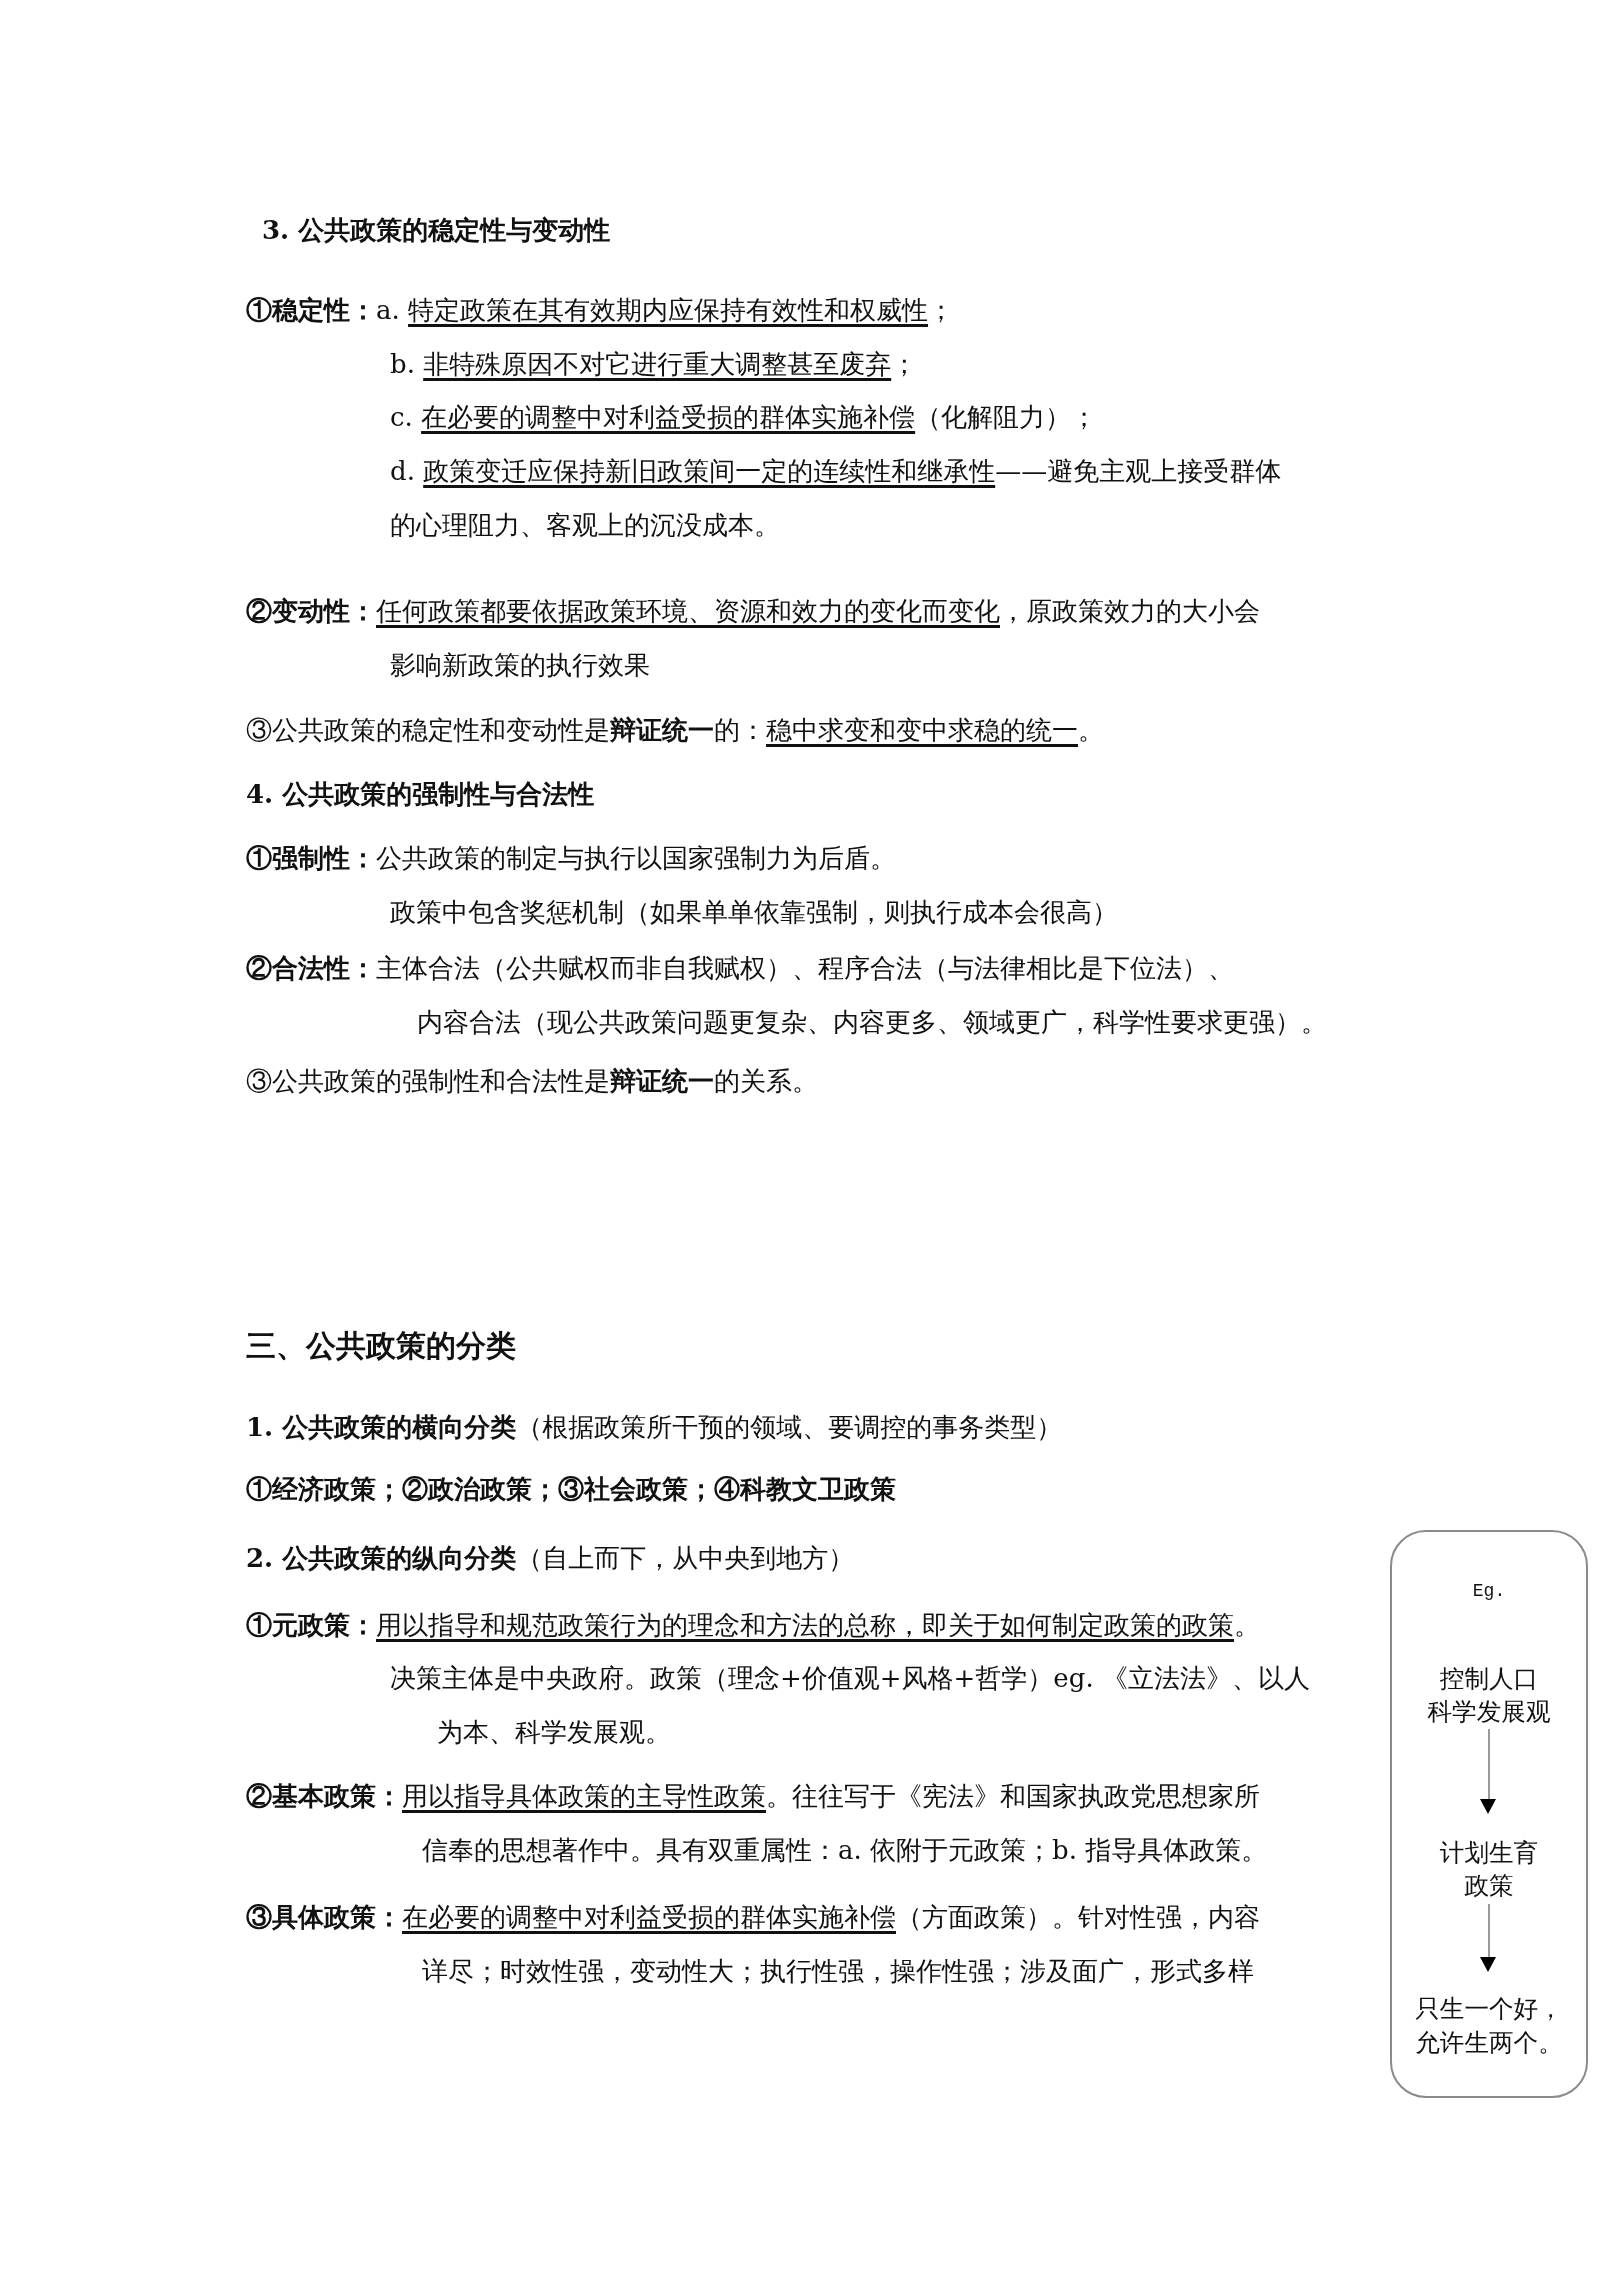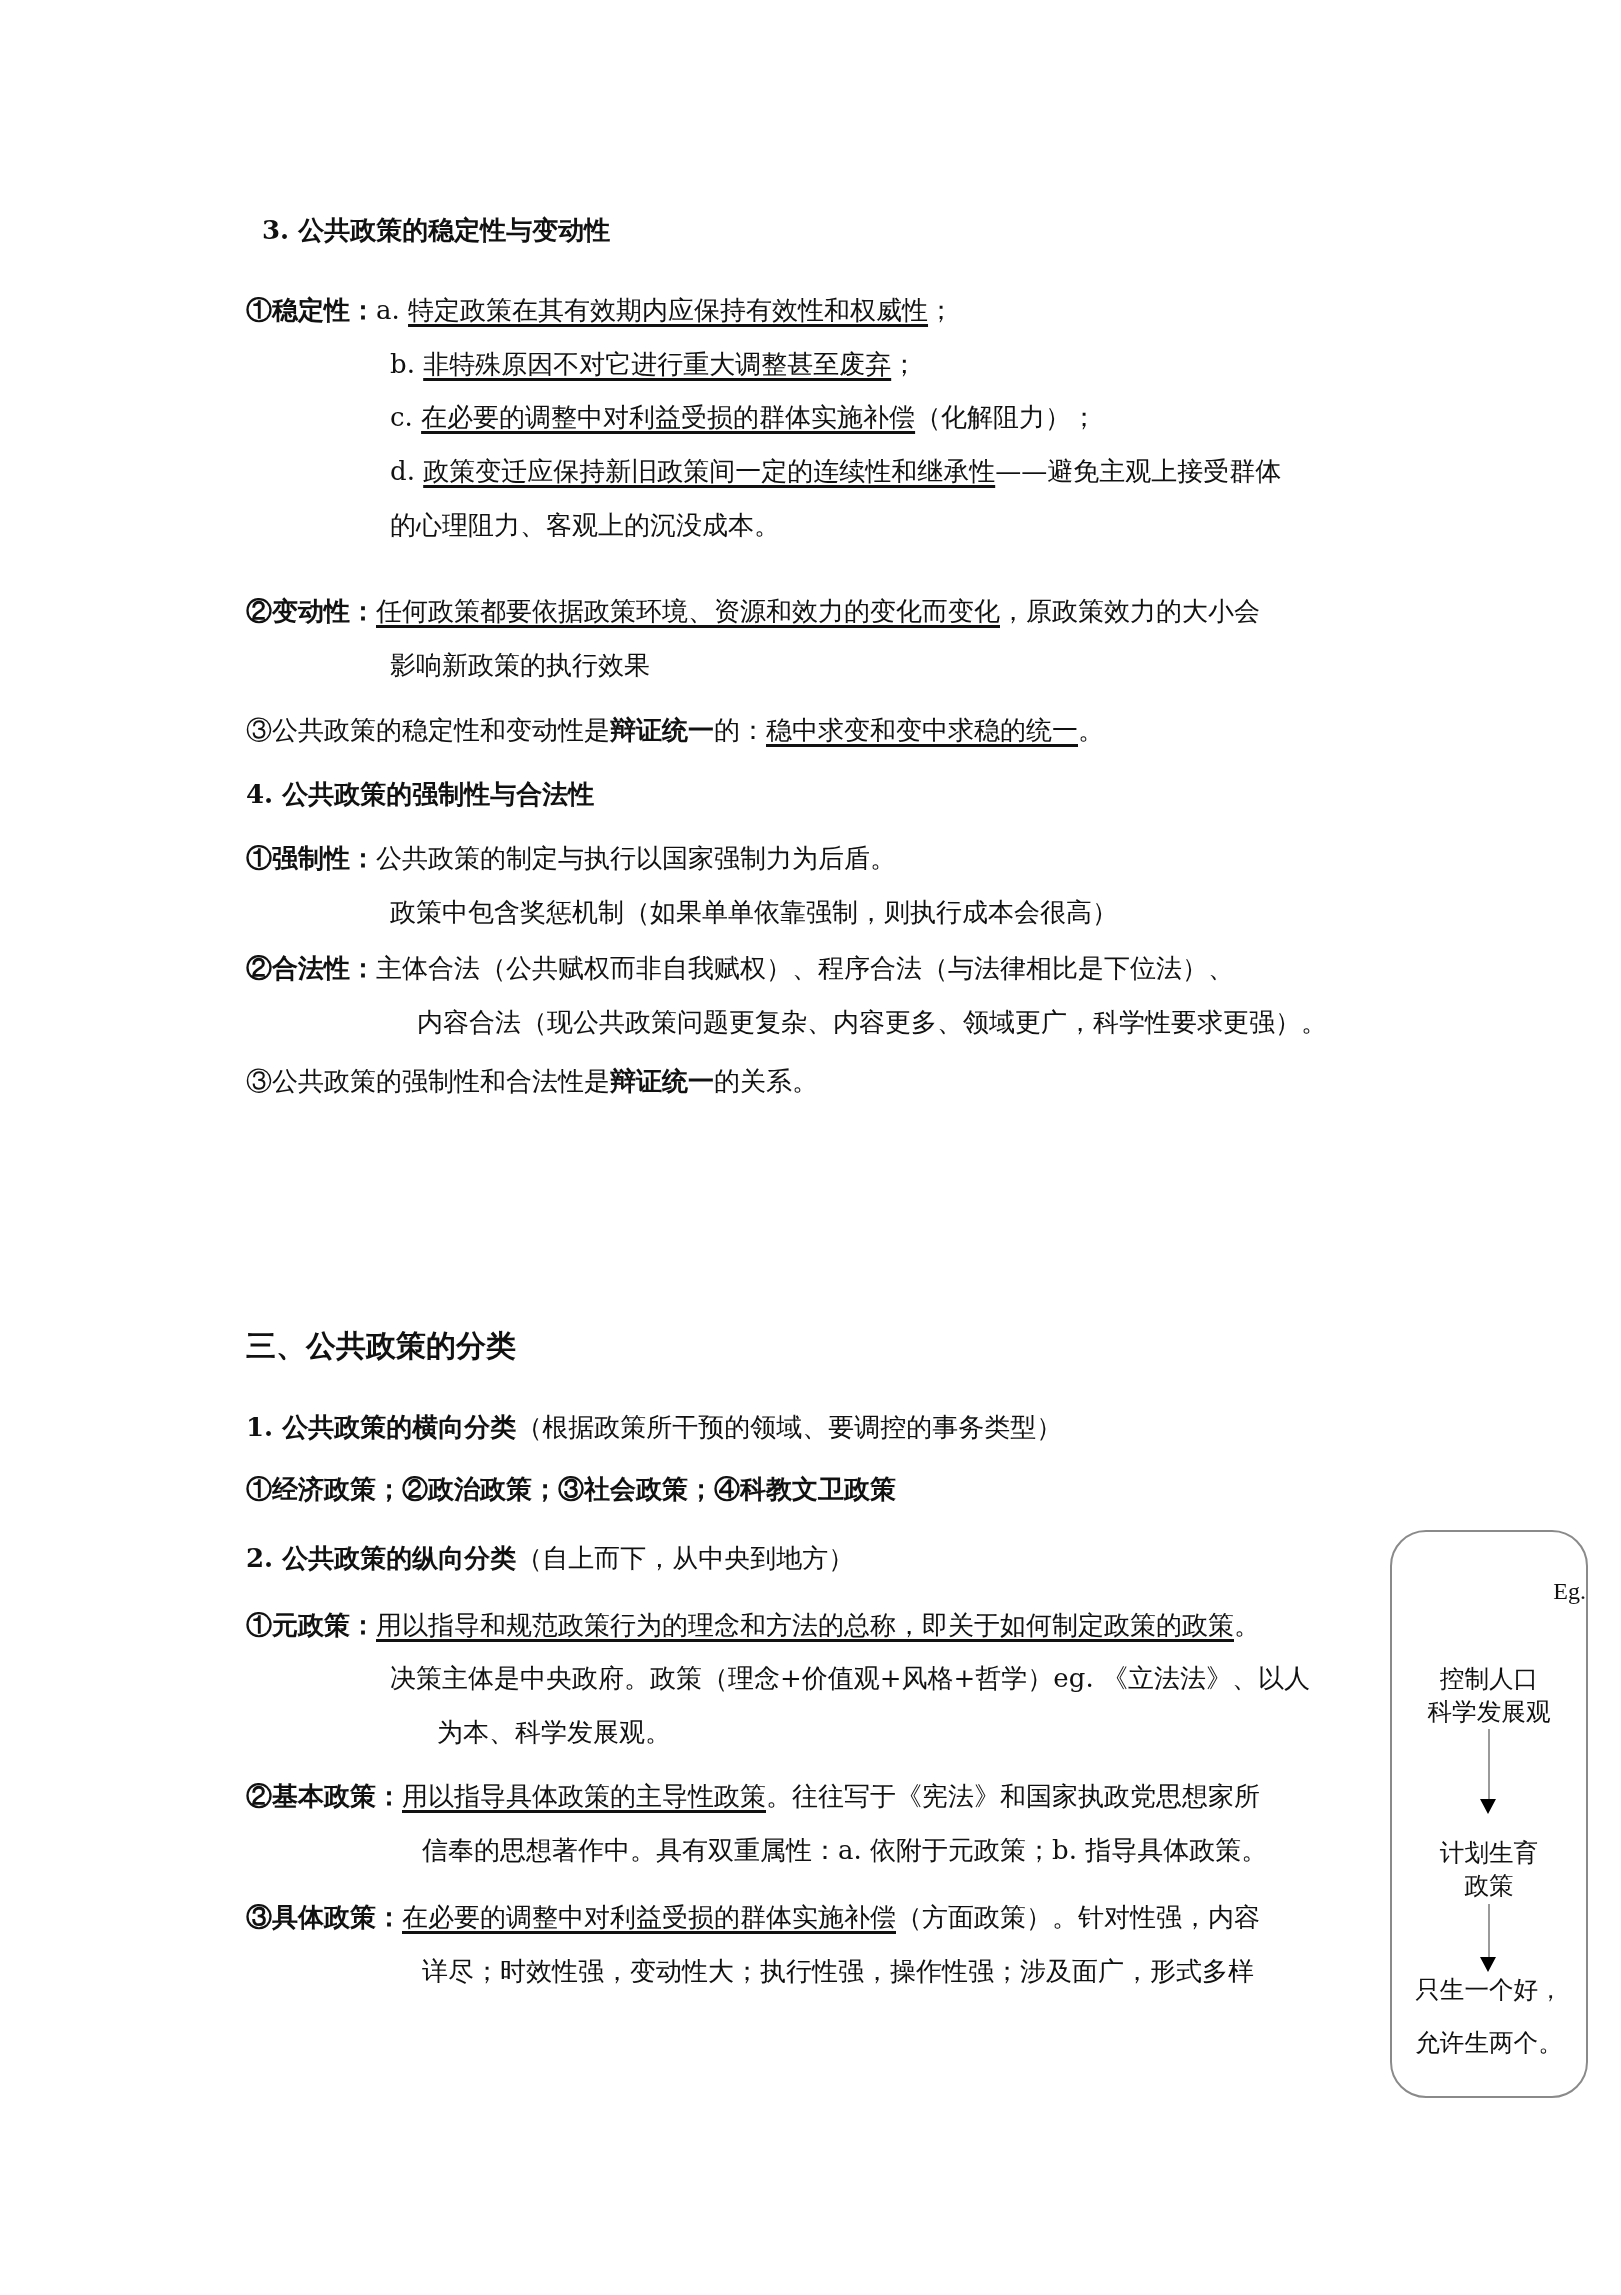--- a/index.html
+++ b/index.html
@@ -6,21 +6,21 @@
   body { width: 1622px; height: 2295px; position: relative; overflow: hidden;
          font-family: "DejaVu Serif", "Liberation Serif", serif; color: #111111; }
   .line { position: absolute; white-space: nowrap; font-size: 26px; line-height: 31px; }
   .b { font-weight: bold; }
   .u { text-decoration: underline; text-decoration-thickness: 2.6px; text-underline-offset: 5.1px; }
   .h1 { font-size: 30px; line-height: 36px; font-weight: bold; }
   .eg-box { position: absolute; left: 1390px; top: 1530px; width: 198px; height: 568px;
             border: 2.1px solid #8a8a8a; border-radius: 36px; box-sizing: border-box; background: #fff; }
   .eg-text { position: absolute; left: 0; width: 100%; text-align: center; font-size: 24.6px; line-height: 31px;
              font-family: "DejaVu Serif", "Liberation Serif", serif; }
-  .eg-title { font-family: Liberation Serif, serif; font-size: 24px; text-align: right; }
+  .eg-title { font-family: Liberation Mono, monospace; font-size: 18px; }
   .arrow-line { position: absolute; left: 50%; width: 2.1px; margin-left: -1px; background: #9a9a9a; }
   .arrow-head { position: absolute; left: 50%; margin-left: -8.7px; width: 0; height: 0;
                 border-left: 8.7px solid transparent; border-right: 8.7px solid transparent; border-top: 15.4px solid #000; }
 </style>
 </head>
 <body>
 
 <div class="line b" style="left:246px; top:215px;margin-left:16px;">3.  公共政策的稳定性与变动性</div>
 
 <div class="line" style="left:246px; top:295px;">
@@ -92,16 +92,16 @@
 <div class="eg-box">
   <div class="eg-text eg-title" style="top:44px;">Eg.</div>
   <div class="eg-text" style="top:131px;">控制人口</div>
   <div class="eg-text" style="top:164px;">科学发展观</div>
   <div class="arrow-line" style="top:197px; height:72px;"></div>
   <div class="arrow-head" style="top:267px;"></div>
   <div class="eg-text" style="top:305px;">计划生育</div>
   <div class="eg-text" style="top:338px;">政策</div>
   <div class="arrow-line" style="top:372px; height:56px;"></div>
   <div class="arrow-head" style="top:425px;"></div>
-  <div class="eg-text" style="top:442px;">只生一个好，</div>
+  <div class="eg-text" style="top:461px;">只生一个好，</div>
   <div class="eg-text" style="top:495px;">允许生两个。</div>
 </div>
 
 
 </body></html>

